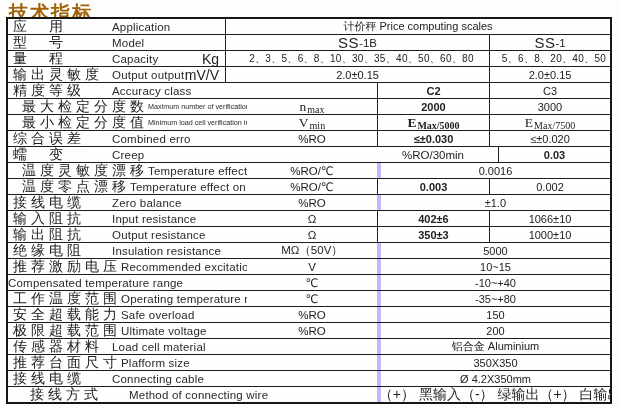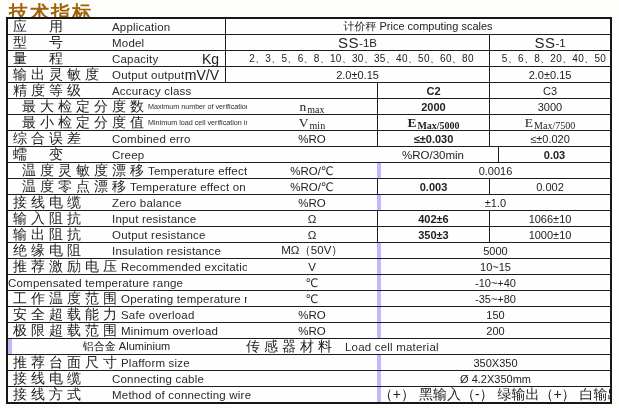--- a/index.html
+++ b/index.html
@@ -12,21 +12,21 @@
   .doc-title{
     position:absolute;left:9px;top:0px;
     font-size:19px;font-weight:bold;letter-spacing:2px;color:#a16207;
   }
   .spec-table{
     position:absolute;left:6px;top:17px;width:606px;height:387px;
     border:2px solid #161616;box-sizing:border-box;
     display:flex;flex-direction:column;background:#fefefe;
   }
   .row{flex:1 1 0;display:flex;align-items:stretch;border-bottom:1px solid #1c1c1c;min-height:0;}
-  .row:last-child{border-bottom:none;}
+  .row:last-child{border-bottom:none;padding-left:17px;}
   .c{display:flex;align-items:center;min-width:0;overflow:hidden;box-sizing:border-box;}
   
   .lab217{flex:0 0 217px;}
   .labf{flex:1 1 auto;}
   .zh{flex:0 0 99px;padding-left:5px;font-size:14px;letter-spacing:4px;white-space:nowrap;color:#222;}
   .zh-auto{flex:0 0 auto;padding-left:14px;font-size:14px;letter-spacing:4px;white-space:nowrap;color:#222;}
   .en{font-size:11.5px;color:#2a2a2a;white-space:nowrap;letter-spacing:0.2px;}
   .en-sm{font-size:7.2px;color:#2a2a2a;white-space:nowrap;}
   .unit-right{margin-left:auto;padding-right:6px;font-size:14px;color:#222;white-space:nowrap;}
   
@@ -293,36 +293,36 @@
     </div>
     <div class="c unit130">%RO</div>
     <div class="c v233">
       <span class="val">150</span>
     </div>
   </div>
 
   <div class="row">
     <div class="c labf">
       <span class="zh">极限超载范围</span>
-      <span class="en">Minimum overload</span>
+      <span class="en">Ultimate voltage</span>
     </div>
     <div class="c unit130">%RO</div>
     <div class="c v233">
       <span class="val">200</span>
     </div>
   </div>
 
   <div class="row">
-    <div class="c v233">
-      <span class="val">铝合金  Aluminium</span>
-    </div>
     <div class="c labf">
       <span class="zh">传感器材料</span>
       <span class="en">Load cell material</span>
     </div>
+    <div class="c v233">
+      <span class="val">铝合金  Aluminium</span>
+    </div>
   </div>
 
   <div class="row">
     <div class="c labf">
       <span class="zh">推荐台面尺寸</span>
       <span class="en">Plafform size</span>
     </div>
     <div class="c v233">
       <span class="val">350X350</span>
     </div>

